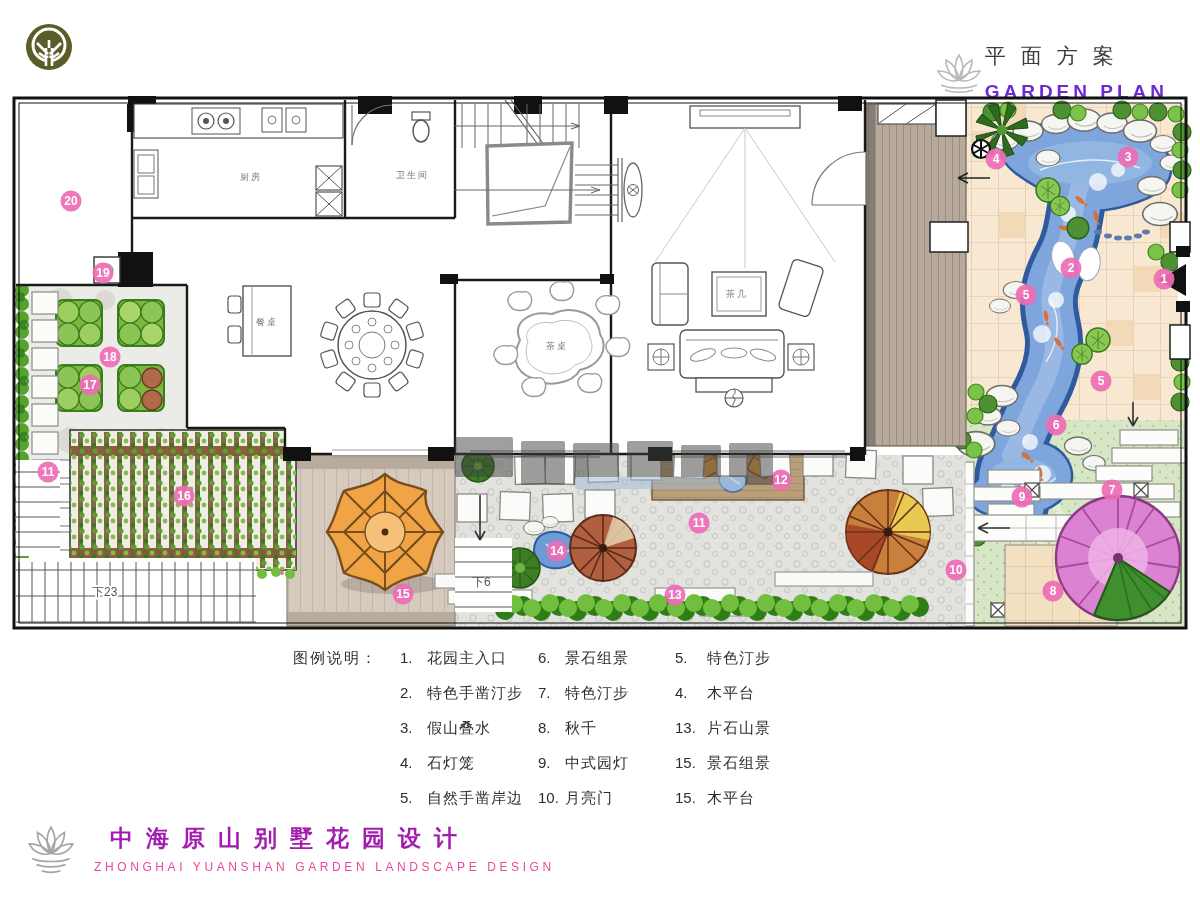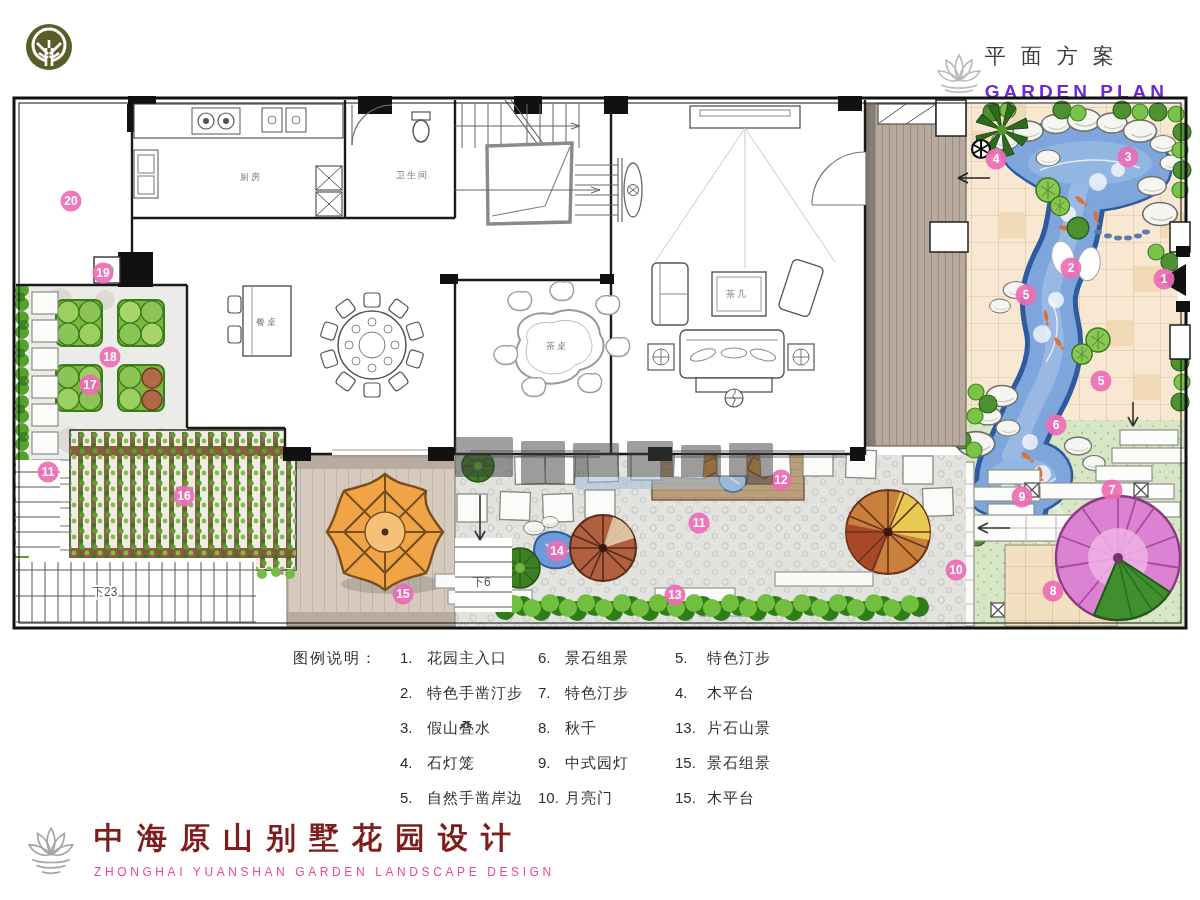--- a/index.html
+++ b/index.html
@@ -28,21 +28,21 @@
   .legend{position:absolute;left:0;top:641px;width:1200px;height:170px;font-size:15px;color:#2e2e2e;}
   .lg-title{position:absolute;left:293px;top:8px;letter-spacing:2px;}
   .lcol{position:absolute;top:8px;}
   .lcol .li{height:35px;display:flex;}
   .lcol .ln{width:27px;}
   .lcol .ll{letter-spacing:1px;}
   .c1{left:400px;} .c2{left:538px;} .c3{left:675px;} .c4{left:820px;}
   .c3 .ln,.c4 .ln{width:32px;}
   
   .footer{position:absolute;left:24px;top:818px;display:flex;align-items:center;gap:16px;}
-  .footer .cn{font-size:30px;font-weight:bold;color:#7f1d1d;letter-spacing:13px;white-space:nowrap;}
+  .footer .cn{font-size:23px;font-weight:bold;color:#a21caf;letter-spacing:13px;white-space:nowrap;margin-left:16px;}
   .footer .en{font-size:12px;color:#ec4899;letter-spacing:3.6px;margin-top:6px;white-space:nowrap;}
 </style>
 </head>
 <body>
 
 <div class="page">
 
   <div class="logo">
     <svg width="50" height="50" viewBox="0 0 50 50">
       <circle cx="25" cy="25" r="23" fill="#5c5c28"></circle>

